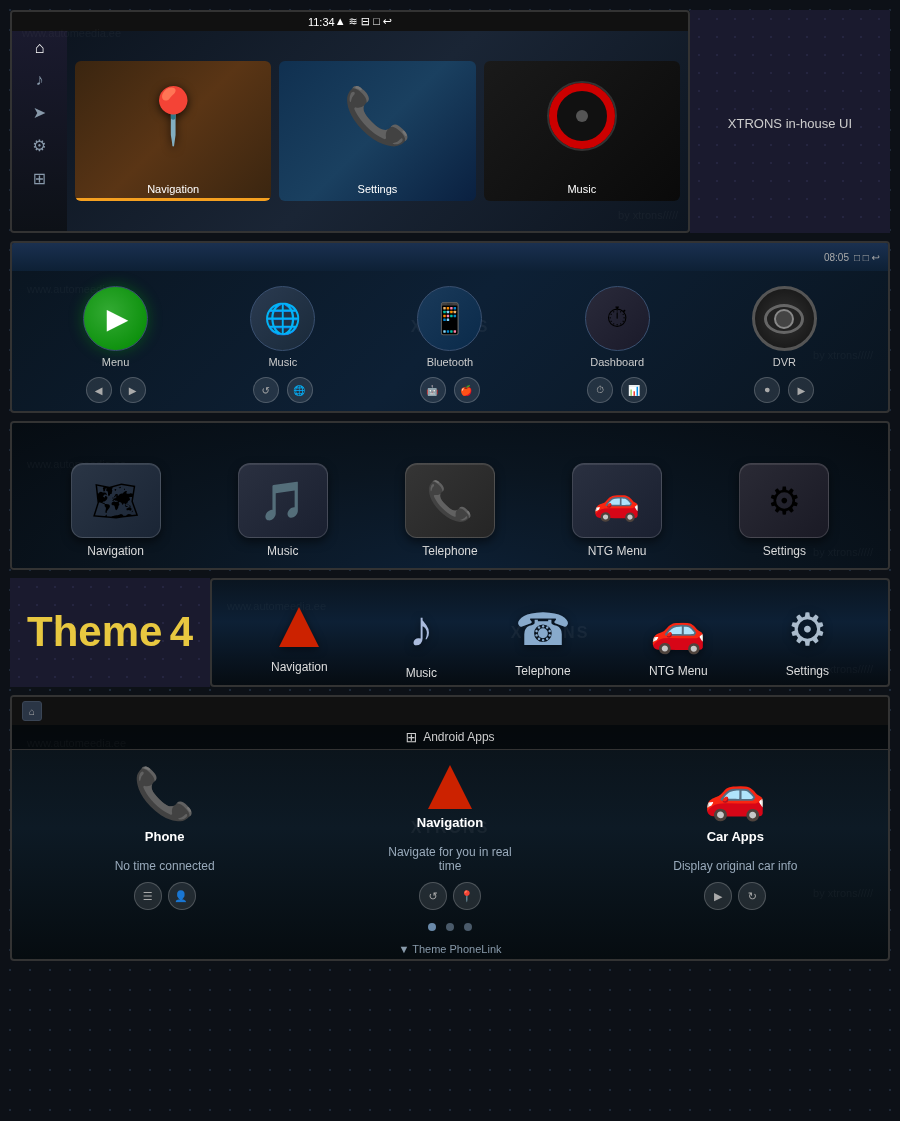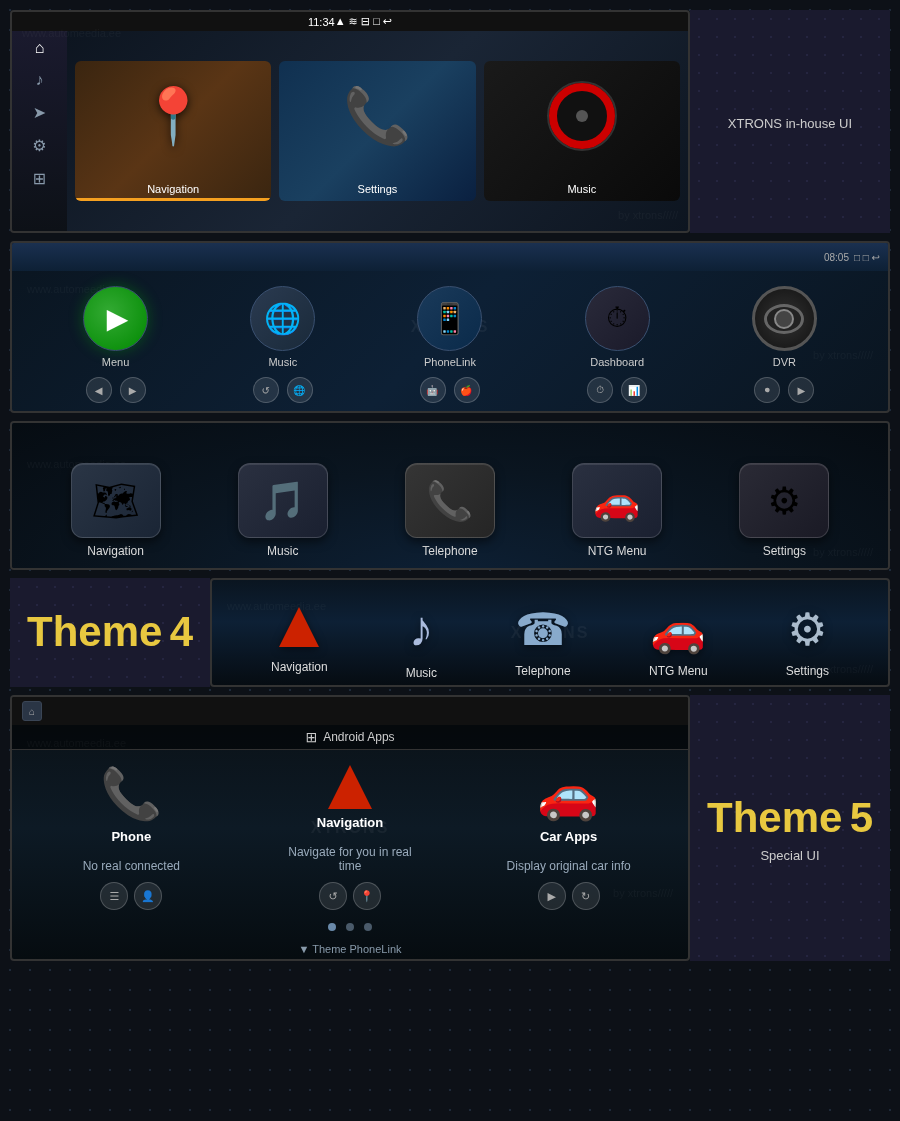--- a/index.html
+++ b/index.html
@@ -677,21 +677,21 @@
           <div class="app-icon-circle app-icon-apps">
             <span style="font-size:30px;">🌐</span>
           </div>
           <div class="app-label">Music</div>
         </div>
 
         <div class="theme2-app-item">
           <div class="app-icon-circle app-icon-phonelink">
             <span style="font-size:30px;">📱</span>
           </div>
-          <div class="app-label">PhoneLink</div>
+          <div class="app-label">Bluetooth</div>
         </div>
 
         <div class="theme2-app-item">
           <div class="app-icon-circle app-icon-dashboard">
             <span style="font-size:28px;">⏱</span>
           </div>
           <div class="app-label">Dashboard</div>
         </div>
 
         <div class="theme2-app-item">
@@ -845,21 +845,21 @@
       <div class="android-apps-bar">
         <span style="font-size:14px;">⊞</span>
         <span>Android Apps</span>
       </div>
 
       <div class="theme5-main-row">
 
         <div class="t5-app-card">
           <div class="t5-icon" style="color:#44cc44;">📞</div>
           <div class="t5-title">Phone</div>
-          <div class="t5-subtitle">No real connected</div>
+          <div class="t5-subtitle">No time connected</div>
           <div class="t5-sub-controls">
             <div class="t5-ctrl">☰</div>
             <div class="t5-ctrl">👤</div>
           </div>
         </div>
 
         <div class="t5-app-card">
           <div class="t5-icon">
             <div style="width:0; height:0; border-left:22px solid transparent; border-right:22px solid transparent; border-bottom:44px solid #cc2200; margin:0 auto;"></div>
           </div>
@@ -885,23 +885,15 @@
       <div class="theme5-bottom">
         <div class="dot-indicator active"></div>
         <div class="dot-indicator"></div>
         <div class="dot-indicator"></div>
       </div>
       <div class="theme-settings-bar">
         <span>▼ Theme PhoneLink</span>
       </div>
     </div>
 
-    <div class="theme-label-right">
-      <div>
-        <div class="theme-title">
-          <span>Theme</span> <span>5</span>
-        </div>
-        <div class="theme-subtitle">Special UI</div>
-      </div>
-    </div>
   </div>
 
 </div>
 
 </body></html>

